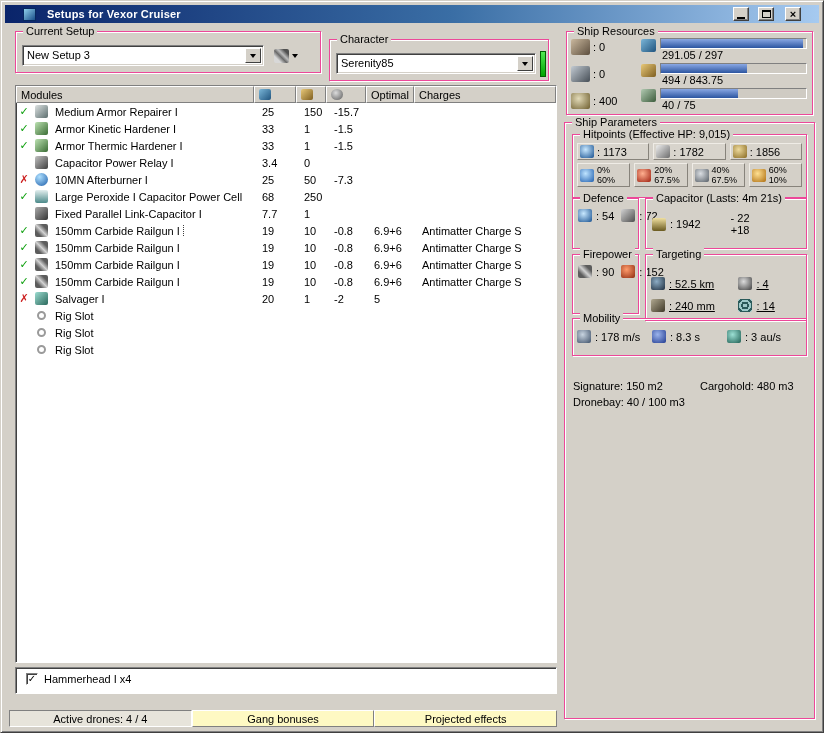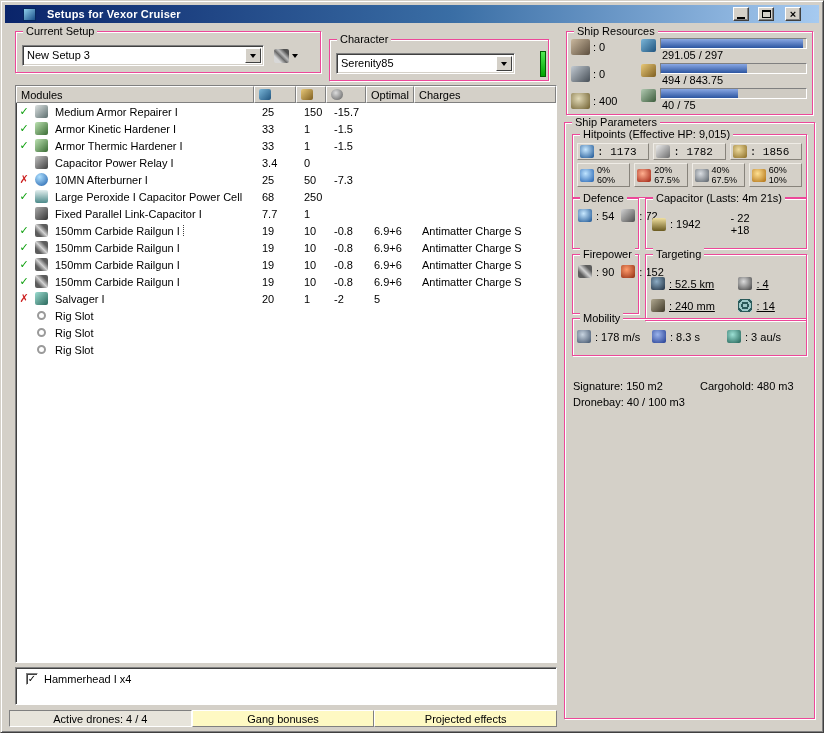--- a/index.html
+++ b/index.html
@@ -27,21 +27,21 @@
   
   #grp-setup { left:10px; top:8px; width:306px; height:42px; }
   #grp-character { left:324px; top:16px; width:220px; height:42px; }
   .combo { position:absolute; height:21px; background:#fff; border:1px solid; border-color:#808080 #fff #fff #808080;
            box-shadow:inset 1px 1px 0 #404040, inset -1px -1px 0 #d4d0c8; }
   .combo-value { position:absolute; left:4px; top:3px; right:20px; white-space:nowrap; overflow:hidden; }
   .combo-drop { position:absolute; right:2px; top:2px; bottom:2px; width:16px; background:#d4d0c8;
                 border:1px solid; border-color:#fff #404040 #404040 #fff; display:flex; align-items:center; justify-content:center; }
   .arr-down { width:0; height:0; border-left:3px solid transparent; border-right:3px solid transparent; border-top:4px solid #000; }
   #combo-setup { left:6px; top:13px; width:242px; }
-  #combo-char { left:6px; top:13px; width:179px; }
+  #combo-char { left:6px; top:13px; width:200px; }
   .toolbtn { position:absolute; left:256px; top:14px; height:20px; display:flex; align-items:center; gap:3px; padding:0 2px; }
   .tools-icon { width:15px; height:14px; background:linear-gradient(45deg,#d8d8d8 25%,#6a6a6a 45%,#bdbdbd 60%,#505050 80%); border-radius:2px; }
   .green-ind { position:absolute; right:2px; top:11px; width:6px; height:26px; background:linear-gradient(180deg,#52e852,#00a400); border:1px solid #006000; }
 
   
   #modules { position:absolute; left:10px; top:62px; width:542px; height:578px; border:1px solid; border-color:#808080 #fff #fff #808080;
              box-shadow:inset 1px 1px 0 #404040; background:#fff; overflow:hidden; }
   .mhdr { display:grid; grid-template-columns:238px 42px 30px 40px 48px 1fr; height:17px; }
   .hcell { background:#d4d0c8; border:1px solid; border-color:#fff #808080 #808080 #fff; display:flex; align-items:center; padding:0 4px; overflow:hidden; }
   .hcell.c { justify-content:flex-start; }
@@ -87,21 +87,21 @@
   [data-icon="dps-icon"]             { background:radial-gradient(circle at 40% 35%,#ff9c6c,#8e2a10); border-radius:50%; }
   [data-icon="target-range-icon"]    { background:radial-gradient(circle at 40% 35%,#8cacc4,#1e2e3e); border-radius:50%; }
   [data-icon="max-targets-icon"]     { background:radial-gradient(circle at 40% 35%,#dcdcdc,#3e3e3e); border-radius:50%; }
   [data-icon="scan-resolution-icon"] { background:linear-gradient(135deg,#b0a890,#3e3828); }
   [data-icon="sensor-strength-icon"] { background:repeating-radial-gradient(circle,#9cc8c8 0 2px,#2a5a5a 2px 4px); border-radius:50%; }
   [data-icon="max-velocity-icon"]    { background:radial-gradient(circle at 40% 35%,#c8d4e0,#3e5068); border-radius:50%; }
   [data-icon="align-time-icon"]      { background:radial-gradient(circle at 40% 35%,#9cb4ec,#203a90); border-radius:50%; }
   [data-icon="warp-speed-icon"]      { background:radial-gradient(circle at 40% 35%,#9ce0d4,#1e5e52); border-radius:50%; }
 
   
-  #dronebox { position:absolute; left:10px; top:644px; width:542px; height:38px; background:#fff;
+  #dronebox { position:absolute; left:10px; top:644px; width:542px; height:27px; background:#fff;
               border:1px solid; border-color:#808080 #fff #fff #808080; box-shadow:inset 1px 1px 0 #404040; padding:3px 2px; }
   .drone-row { display:flex; align-items:center; gap:6px; height:16px; padding-left:8px; }
   .cb { width:12px; height:12px; background:#fff; border:1px solid; border-color:#808080 #fff #fff #808080;
         box-shadow:inset 1px 1px 0 #404040; display:flex; align-items:center; justify-content:center; font-size:10px; line-height:10px; }
   .cb[data-checked="true"]::before { content:"✓"; font-weight:bold; }
   #statusbar { position:absolute; left:4px; top:687px; width:548px; height:17px; display:flex; }
   .stab { flex:1; display:flex; align-items:center; justify-content:center; background:#fef9c3;
           border:1px solid; border-color:#fff #808080 #808080 #fff; }
   .stab.active { background:#e7e4db; border-color:#808080 #fff #fff #808080; }
 
@@ -115,21 +115,21 @@
   .bicon { width:15px; height:13px; display:inline-block; border-radius:2px; margin-top:1px; }
   .bar-stack { flex:1; }
   .rbar { height:11px; background:#cfcbc3; border:1px solid; border-color:#808080 #fff #fff #808080; }
   .rbar .fill { height:100%; background:linear-gradient(180deg,#8aa8e4,#2c55a0); }
   .bar-text { height:13px; padding-left:2px; }
 
   
   #grp-parameters { left:559px; top:99px; width:251px; height:597px; }
   .group.sub { box-shadow: inset 1px 1px 0 #fff, 1px 1px 0 #fff; }
   #grp-hitpoints { left:7px; top:11px; width:235px; height:64px; }
-  #hp-stats { display:flex; margin:8px 2px 0;font-family:Liberation Mono, monospace; }
+  #hp-stats { display:flex; margin:8px 2px 0; }
   .statcell { flex:1; margin:0 2px; display:flex; align-items:center; gap:3px; padding:1px 2px;
               border:1px solid; border-color:#efece6 #87837b #87837b #efece6; background:#d8d4cc; }
   .picon { width:14px; height:13px; display:inline-block; border-radius:2px; flex:none; }
   #hp-resists { display:flex; margin:3px 2px 0; }
   .rescell { flex:1; margin:0 2px; display:flex; align-items:center; gap:3px; padding:1px 2px;
              border:1px solid; border-color:#efece6 #87837b #87837b #efece6; }
   .resnums { font-size:9px; line-height:10px; white-space:nowrap; }
   #grp-defence { left:7px; top:75px; width:67px; height:51px; }
   #grp-capacitor { left:80px; top:75px; width:162px; height:51px;text-align:center; }
   #grp-firepower { left:7px; top:131px; width:67px; height:60px; }

